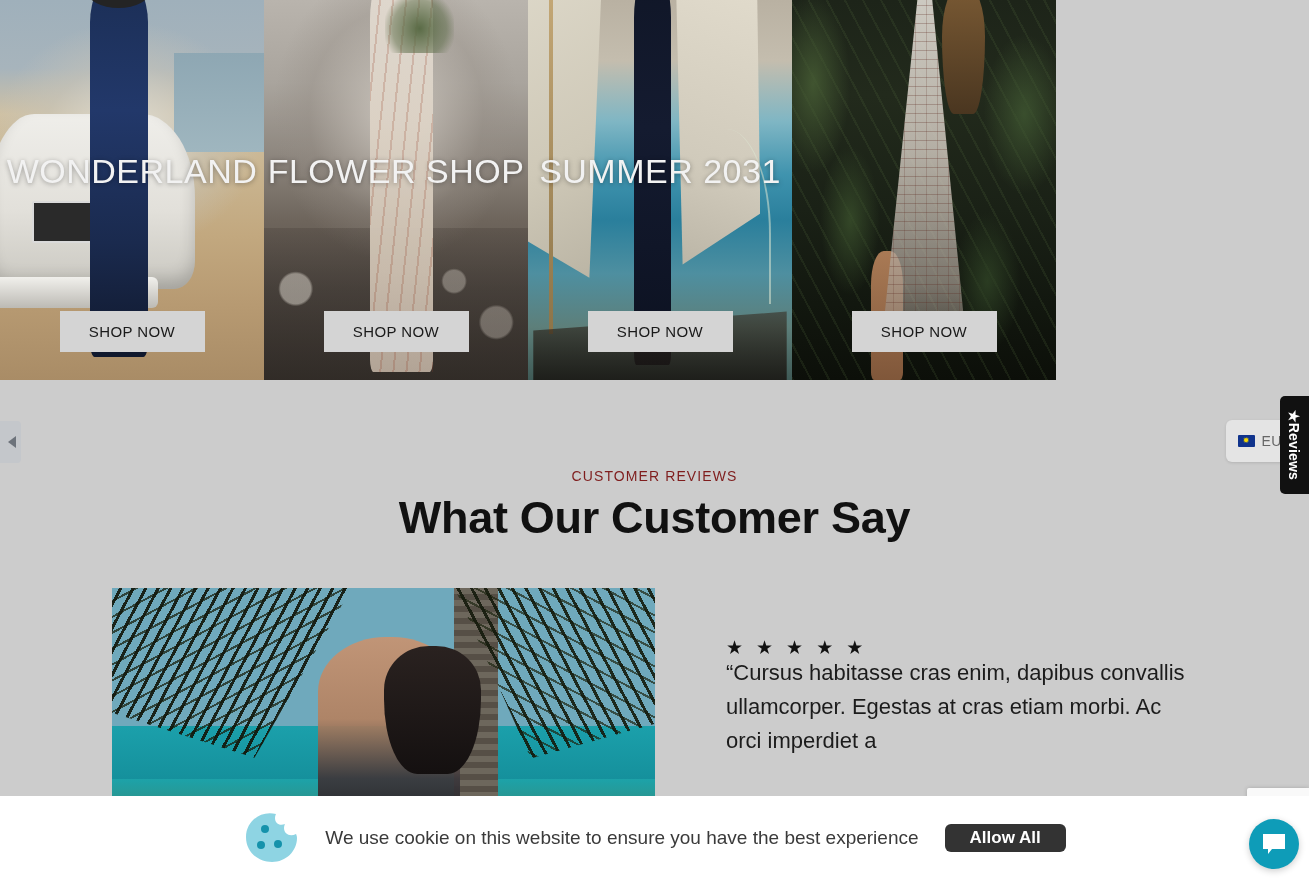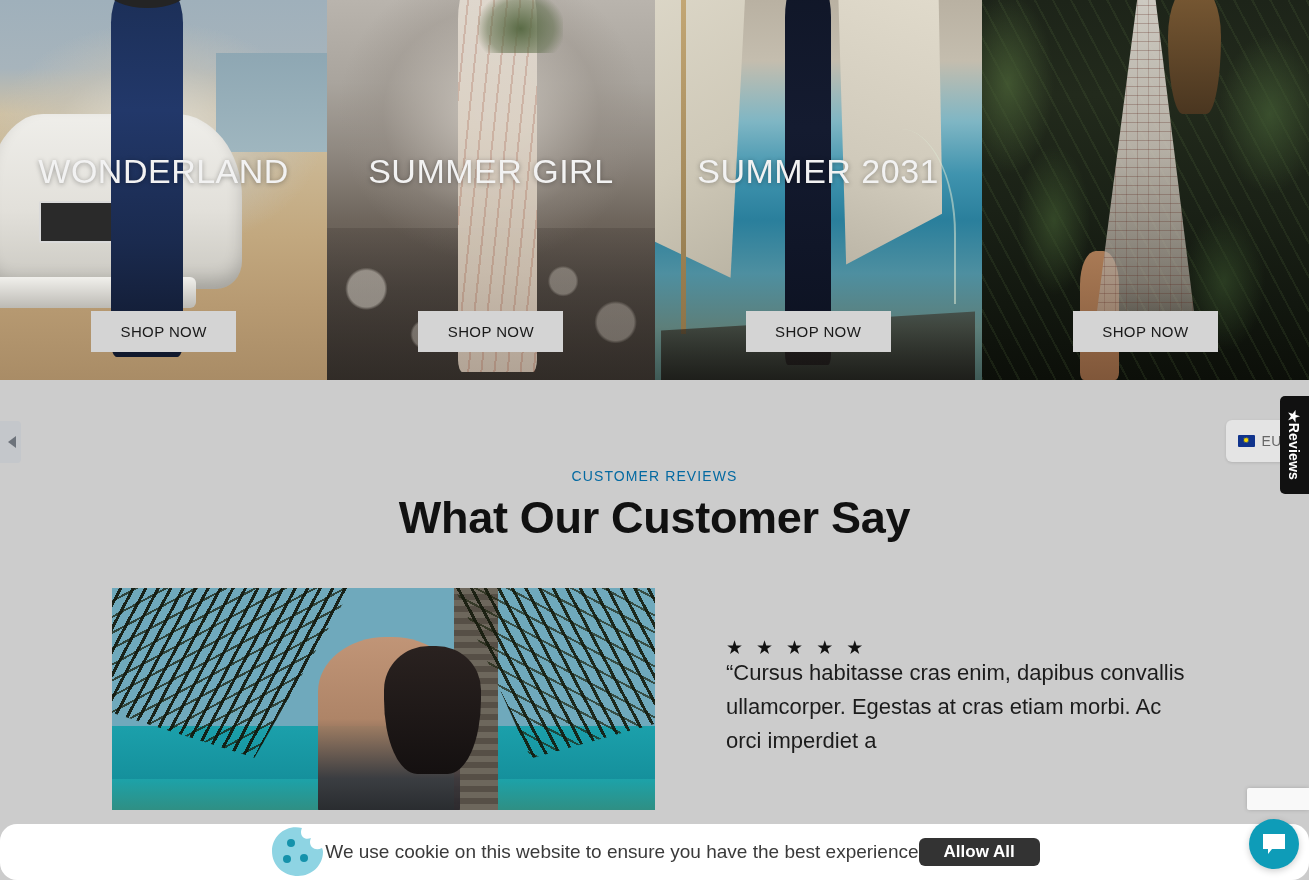--- a/index.html
+++ b/index.html
@@ -5,21 +5,21 @@
   * { box-sizing: border-box; margin: 0; padding: 0; }
   html, body {
     width: 1309px; height: 880px;
     overflow: hidden;
     background: #cccccc;
     font-family: "Liberation Sans", sans-serif;
   }
   #page { position: relative; width: 1309px; height: 880px; overflow: hidden; background: #cccccc; }
 
   
-  .banner-row { position: absolute; top: 0; left: 0; width: 1309px; height: 380px; display: flex; }
+  .banner-row { position: absolute; top: 0; left: 0; width: 1056px; height: 380px; display: flex; }
   .banner-cell {
     position: relative; flex: 1 1 0; height: 380px; overflow: hidden;
     display: flex; flex-direction: column; align-items: center;
   }
   .banner-bg { position: absolute; inset: 0; }
   .banner-title {
     position: relative; z-index: 3;
     margin-top: 152px;
     font-size: 34px; letter-spacing: .5px;
     color: #f2f2f2; font-weight: 400;
@@ -219,21 +219,21 @@
     cursor: pointer; z-index: 25;
   }
   .reviews-tab .vtxt {
     transform: rotate(90deg); white-space: nowrap;
     font-size: 14px; font-weight: 600; letter-spacing: .2px;
   }
 
   
   .eyebrow {
     position: absolute; left: 0; right: 0; top: 468px;
-    text-align: center; font-size: 14px; letter-spacing: 1.1px; color: #0369a1;
+    text-align: center; font-size: 14px; letter-spacing: 1.1px; color: #7f1d1d;
   }
   .section-title {
     position: absolute; left: 0; right: 0; top: 492px;
     text-align: center; font-size: 45px; font-weight: 700;
     color: #111; letter-spacing: -.3px;
   }
 
   .testi-img {
     position: absolute; left: 112px; top: 588px;
     width: 543px; height: 222px; overflow: hidden;
@@ -284,23 +284,23 @@
   
   .recaptcha-badge {
     position: absolute; right: 0; top: 788px; width: 62px; height: 22px;
     background: #f9f9f9; border-radius: 2px 0 0 2px;
     box-shadow: 0 0 4px rgba(0,0,0,.18); z-index: 12;
   }
 
   
   .cookie-bar {
     position: absolute; left: 0; right: 0; bottom: 0;
-    height: 56px; background: #ffffff;
+    height: 84px; background: #ffffff;
     display: flex; align-items: center; justify-content: center;
-    z-index: 30; border-radius: 17px;
+    gap: 26px; z-index: 30;
   }
   .cookie-icon { width: 56px; height: 52px; flex: none; }
   .cookie-text { font-size: 19px; color: #3a3a3a; }
   .allow-btn {
     background: #333333; color: #ffffff;
     font-size: 17px; font-weight: 700;
     border: none; border-radius: 6px;
     padding: 4px 25px; cursor: pointer;
   }
 
@@ -334,21 +334,21 @@
     </div>
 
     <div class="banner-cell">
       <div class="banner-bg bg-flower">
         <div class="fg-rocks"></div>
           <div class="fg-dress">
             <div class="fg-streaks"></div>
           </div>
         <div class="fg-flowers"></div>
       </div>
-      <div class="banner-title">SUMMER GIRL</div>
+      <div class="banner-title">FLOWER SHOP</div>
       <button class="shop-btn">SHOP NOW</button>
     </div>
 
     <div class="banner-cell">
       <div class="banner-bg bg-summer">
         <div class="sm-sail-l"></div>
           <div class="sm-sail-r"></div>
           <div class="sm-mast"></div>
         <div class="sm-person"></div>
           <div class="sm-rope"></div>

